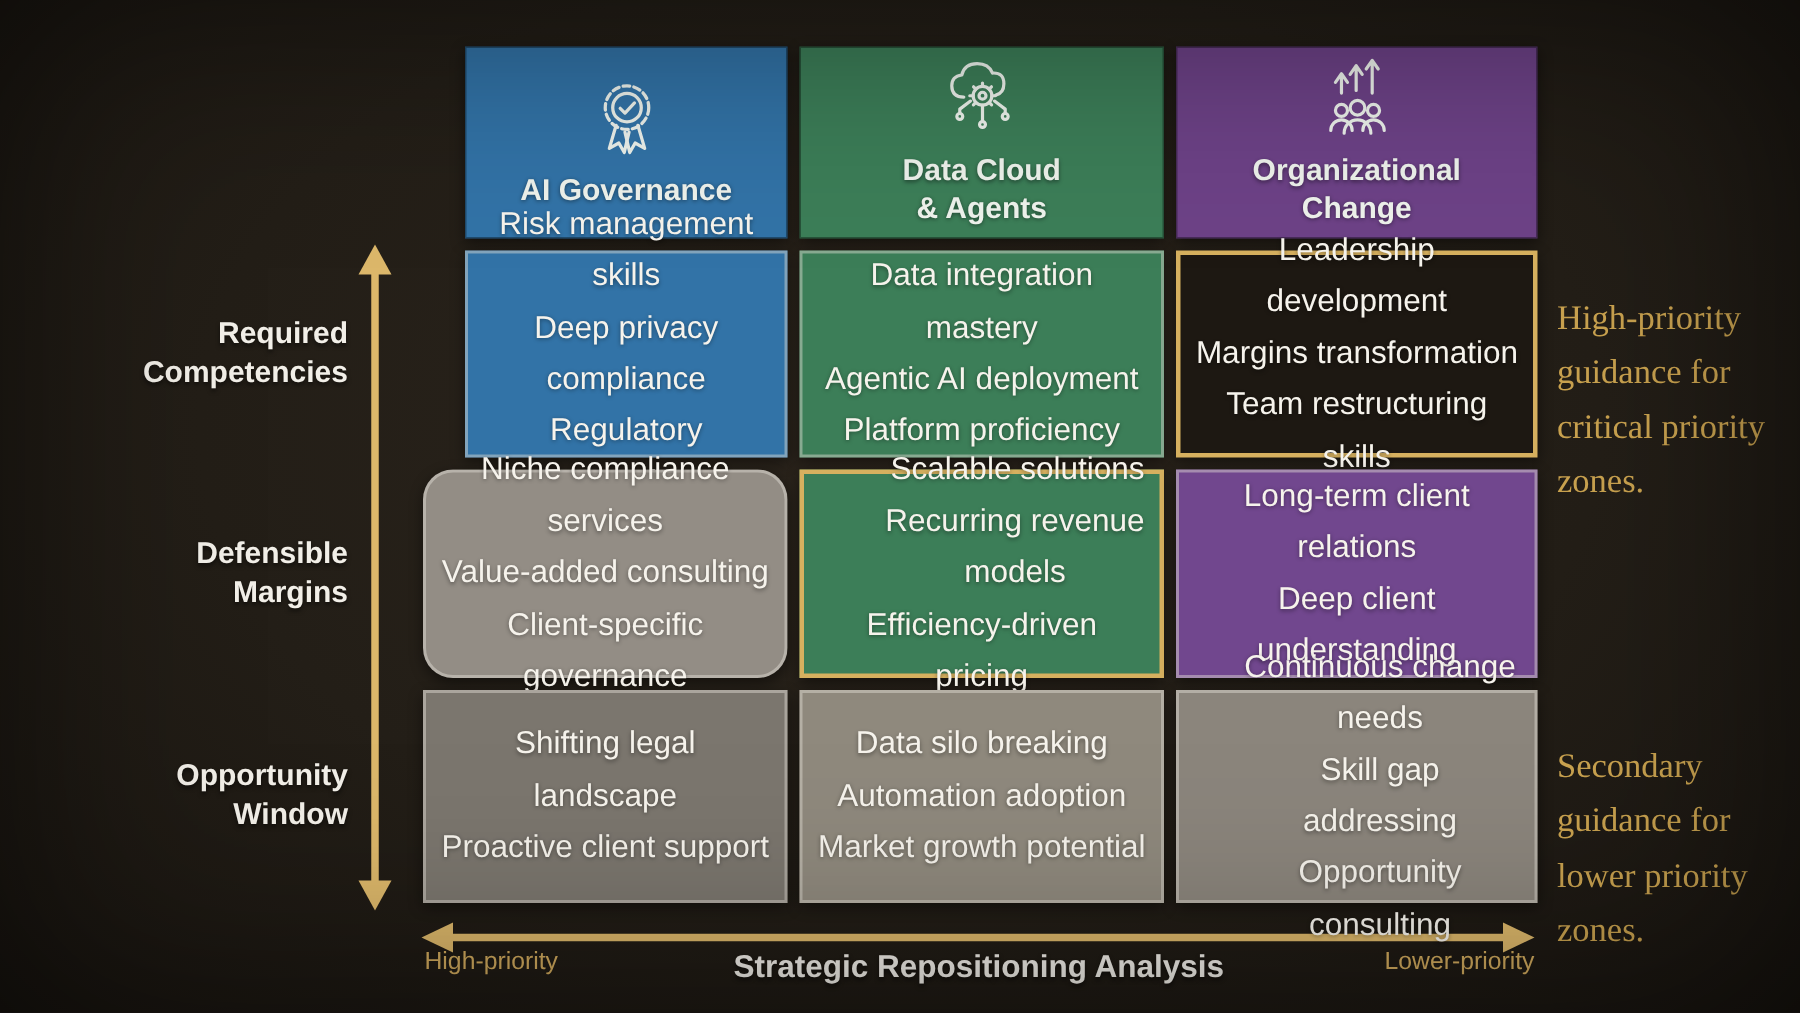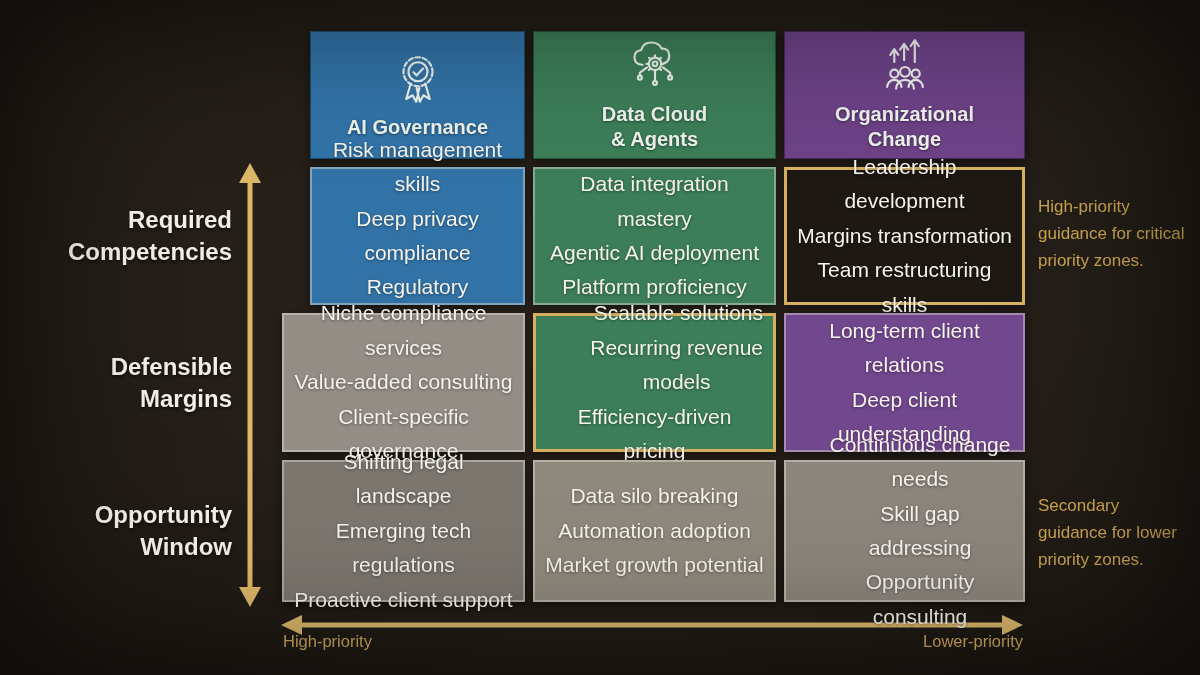--- a/index.html
+++ b/index.html
@@ -20,33 +20,33 @@
   .head{gap:7px;border:1px solid rgba(0,0,0,.35);}
   .head .hlabel{font-size:20px;font-weight:bold;color:#eef2ec;text-align:center;
     line-height:1.25;white-space:pre-line;text-shadow:0 1px 3px rgba(0,0,0,.45);}
   .body-cell{border:2px solid rgba(228,224,214,.45);}
   .line{font-size:21px;line-height:1.64;color:#f6f3ec;text-align:center;
     white-space:pre-line;text-shadow:0 1px 3px rgba(0,0,0,.4);}
   .bg-blue{background:#3273a7;margin-left:28px;}
   .bg-green{background:#3c7e58;}
   .bg-purple{background:#6d4287;}
   .bg-purple-l{background:#71478e;}
-  .bg-gray-a{background:#938d85;}
+  .bg-gray-a{background:#938d85;border-radius:20px;}
   .bg-gray-b{background:#7b766e;}
   .bg-gray-c{background:#8f897d;}
   .bg-gray-d{background:#8b857c;padding-left:41px;}
   .bg-dark{background:#1d1812;}
   .gold-border{border:3px solid #d6b05f;align-items:flex-end;}
   
   .row-label{position:absolute;left:40px;width:192px;text-align:right;
-    transform:translateY(-50%);font-size:24px;font-weight:bold;color:#f2efe8;
+    transform:translateY(-50%);font-size:20px;font-weight:bold;color:#f2efe8;
     line-height:1.32;white-space:pre-line;text-shadow:0 2px 3px rgba(0,0,0,.5);}
   
-  .note{position:absolute;left:1038px;width:154px;font-size:17px;line-height:1.58;
-    color:#c9a24f;}
+  .note{position:absolute;left:1038px;width:154px;font-size:23px;line-height:1.58;
+    color:#c9a24f;font-family:Liberation Serif, serif;}
   
   .arrow-svg{position:absolute;}
   
   .axis-label{position:absolute;top:632px;font-size:16.5px;color:#d2ab5e;}
   .footer-title{position:absolute;left:280px;width:745px;top:633px;text-align:center;
     font-size:21px;font-weight:bold;color:#f2efe9;text-shadow:0 2px 3px rgba(0,0,0,.5);}
   .icon{display:block;}
 </style>
 </head>
 <body>
@@ -145,35 +145,35 @@
       <div class="line">Efficiency-driven pricing</div>
     </div>
     <div class="cell body-cell bg-purple-l">
       <div class="line">Long-term client
 relations</div>
       <div class="line">Deep client understanding</div>
     </div>
 
     <div class="cell body-cell bg-gray-b">
       <div class="line">Shifting legal landscape</div>
-      <div class="line">Emerging tech regulations</div>
       <div class="line">Proactive client support</div>
     </div>
     <div class="cell body-cell bg-gray-c">
       <div class="line">Data silo breaking</div>
       <div class="line">Automation adoption</div>
       <div class="line">Market growth potential</div>
     </div>
     <div class="cell body-cell bg-gray-d">
       <div class="line">Continuous change
 needs</div>
       <div class="line">Skill gap addressing</div>
       <div class="line">Opportunity consulting</div>
     </div>
   </div>
 
   <div class="note" style="top:194px;">High-priority guidance for critical priority zones.</div>
   <div class="note" style="top:493px;">Secondary guidance for lower priority zones.</div>
 
+  <div class="footer-title">Strategic Repositioning Analysis</div>
   <div class="axis-label" style="left:283px;">High-priority</div>
   <div class="axis-label" style="left:850px;width:173px;text-align:right;">Lower-priority</div>
 
 </div>
 
 </body></html>

